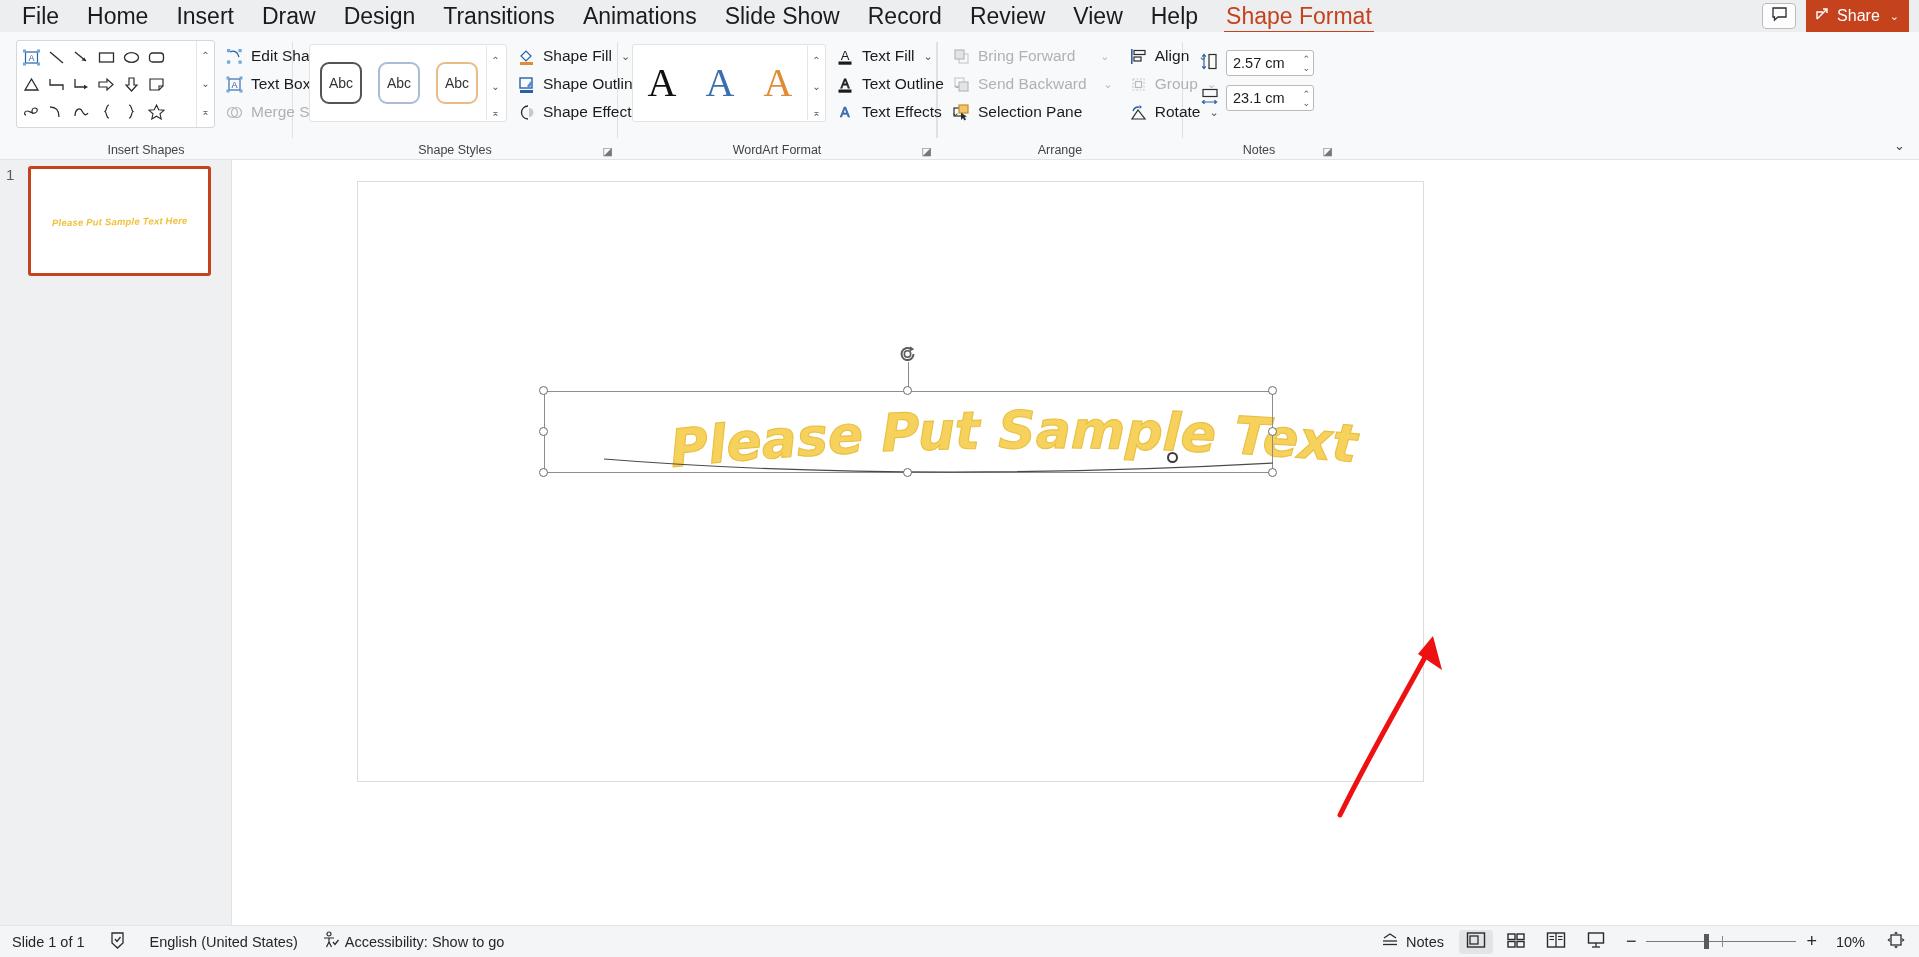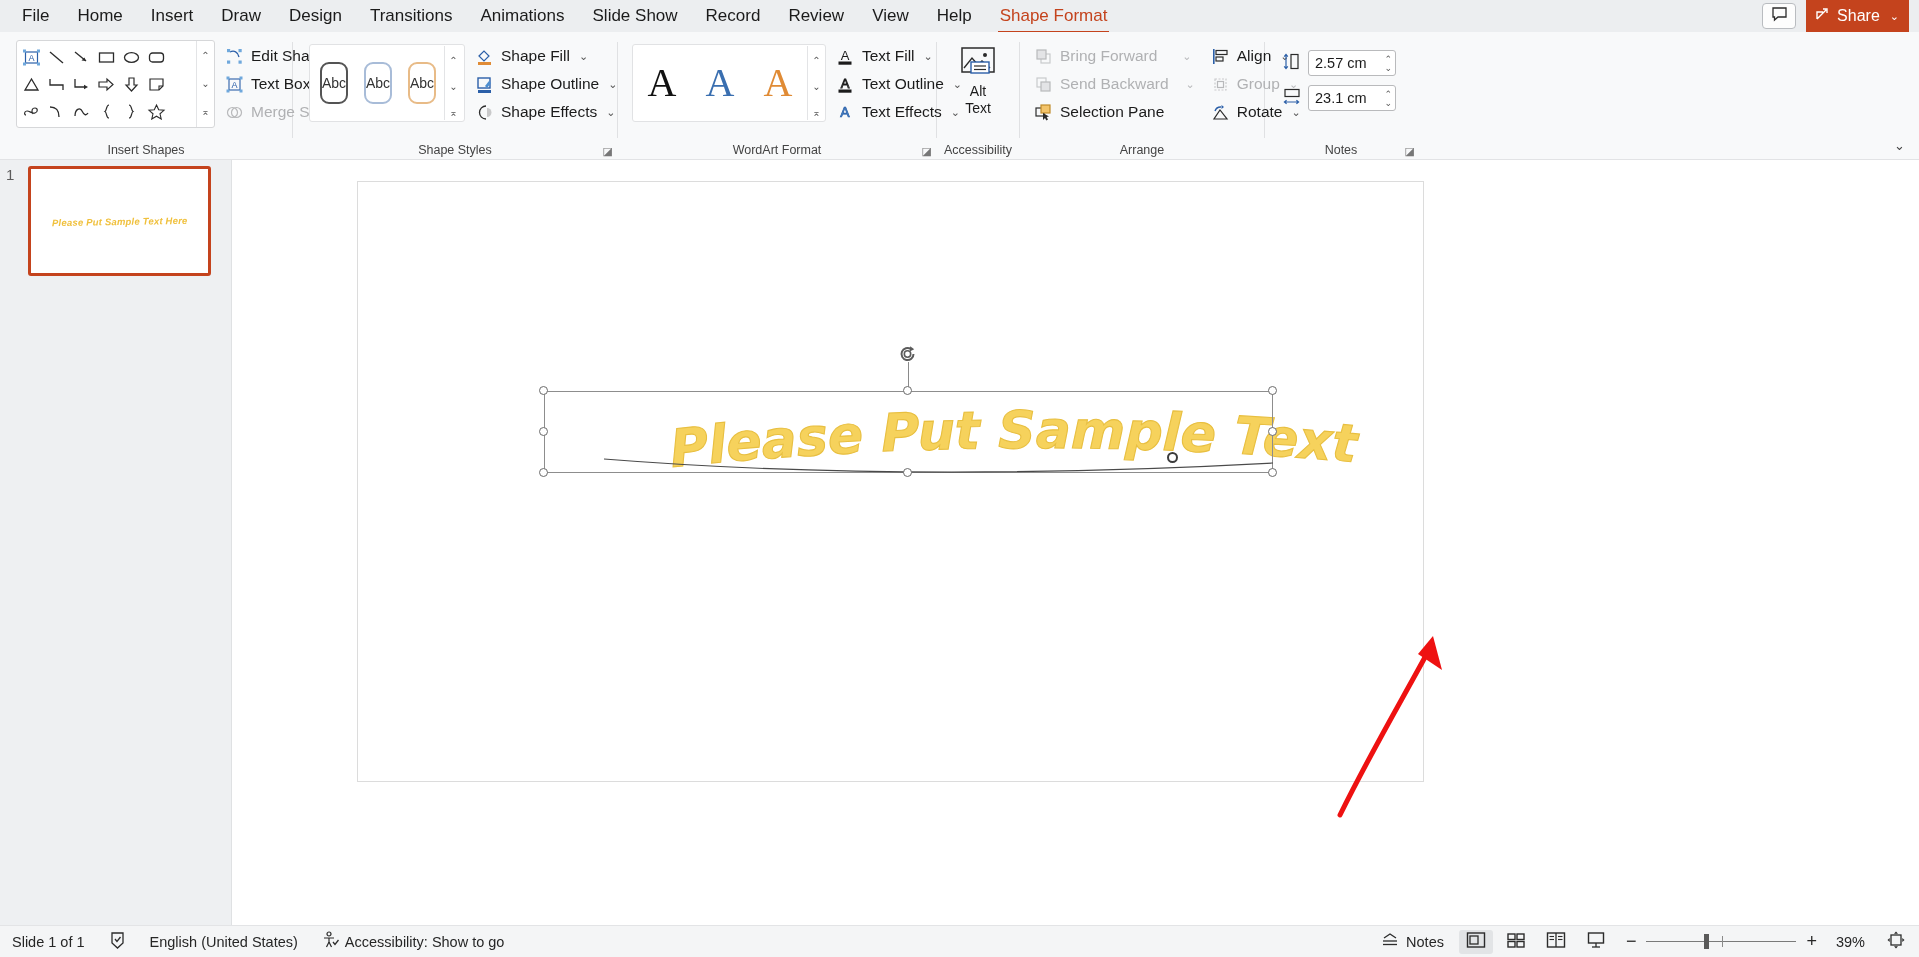--- a/index.html
+++ b/index.html
@@ -11,21 +11,21 @@
   }
   body { position: relative; }
 
   
   .tabstrip {
     position: absolute; top: 0; left: 0; width: 1919px; height: 32px;
     background: #eceef0;
     display: flex; align-items: center;
   }
   .tab {
-    font-size: 17px; color: #1b1b1b; padding: 4px 14px;
+    font-size: 23px; color: #1b1b1b; padding: 4px 14px;
     white-space: nowrap; line-height: 22px; position: relative;
   }
   .tab.first { margin-left: 8px; }
   .tab.active { color: #c4431d; font-weight: normal; }
   .tab.active::after {
     content:""; position: absolute; left: 12px; right: 12px; bottom: -3px;
     height: 3px; background: #c4431d;
   }
   .tabstrip-spacer { flex: 1; }
   .comment-btn {
@@ -77,21 +77,21 @@
   .cmd .ic { width: 19px; height: 19px; display: flex; align-items: center; justify-content: center; flex: 0 0 19px; }
   .caret { font-size: 11px; color: #555; margin-left: 2px; }
   .cmd.disabled .caret { color: #b8b9bb; }
 
   
   .stylegal {
     border: 1px solid #e1e2e4; border-radius: 3px; background: #fff;
     display: flex; align-items: center; height: 78px; margin: 4px 0 0 8px; padding: 0 2px;
   }
   .stylebox {
-    width: 28px; height: 42px; border-radius: 9px; margin: 0 8px;
+    width: 42px; height: 42px; border-radius: 9px; margin: 0 8px;
     display: flex; align-items: center; justify-content: center;
     font-size: 14px; color: #333; background: #fff;
   }
   .sb1 { border: 2px solid #545454; }
   .sb2 { border: 2px solid #a8bcd8; }
   .sb3 { border: 2px solid #e8bb87; }
 
   
   .wagal {
     border: 1px solid #e1e2e4; border-radius: 3px; background: #fff;
@@ -471,39 +471,20 @@
             <span class="caret">⌄</span>
           </div>
         </div>
       </div>
       <div class="rgroup-label">WordArt Format</div>
       <div class="dialoglauncher" style="right:4px">◪</div>
     </div>
 
     <div class="rdivider"></div>
 
-    <div class="rgroup" style="width:82px">
-      <div class="rgroup-body" style="justify-content:center">
-        <div class="alttext">
-          <span>
-            <svg width="40" height="33" viewBox="0 0 40 33">
-                <rect x="4" y="2" width="32" height="24" fill="none" stroke="#2b2b2b" stroke-width="1.5"></rect>
-                <path d="M6 22l8-10 6 7 4-4 8 7" fill="none" stroke="#2b2b2b" stroke-width="1.4"></path>
-                <circle cx="27" cy="9" r="2" fill="#2b2b2b"></circle>
-                <rect x="13" y="16" width="18" height="11" fill="#fff" stroke="#2b5fa8" stroke-width="1.4"></rect>
-                <line x1="16" y1="20" x2="28" y2="20" stroke="#2b2b2b" stroke-width="1.2"></line>
-                <line x1="16" y1="23.5" x2="28" y2="23.5" stroke="#2b2b2b" stroke-width="1.2"></line>
-              </svg>
-          </span>
-          <span>Alt</span>
-          <span>Text</span>
-        </div>
-      </div>
-      <div class="rgroup-label">Accessibility</div>
-    </div>
 
     <div class="rdivider"></div>
 
     <div class="rgroup" style="width:244px">
       <div class="rgroup-body">
         <div class="cmdcol" style="padding-left:6px">
           <div class="cmd disabled">
             <span class="ic">
               <svg width="17" height="17" viewBox="0 0 17 17">
                   <rect x="6" y="6" width="9" height="9" fill="none" stroke="#c9cacc" stroke-width="1.2"></rect>
@@ -748,21 +729,21 @@
         </svg>
     </span>
   </div>
   <div class="zoomslider">
     <span style="font-size:18px">−</span>
     <span class="ztrack">
       <span class="zthumb"></span>
       <span class="ztick"></span>
     </span>
     <span style="font-size:18px">+</span>
-    <span class="zlabel">39%</span>
+    <span class="zlabel">10%</span>
   </div>
   <div class="sb-item" style="padding-right:14px">
     <span>
       <svg width="18" height="18" viewBox="0 0 18 18">
           <rect x="4" y="4" width="10" height="10" fill="none" stroke="#2b2b2b" stroke-width="1.3"></rect>
           <path d="M9 0.5l2 2.2H7zM9 17.5l2-2.2H7zM0.5 9l2.2 2V7zM17.5 9l-2.2 2V7z" fill="#2b2b2b"></path>
         </svg>
     </span>
   </div>
 </div>

